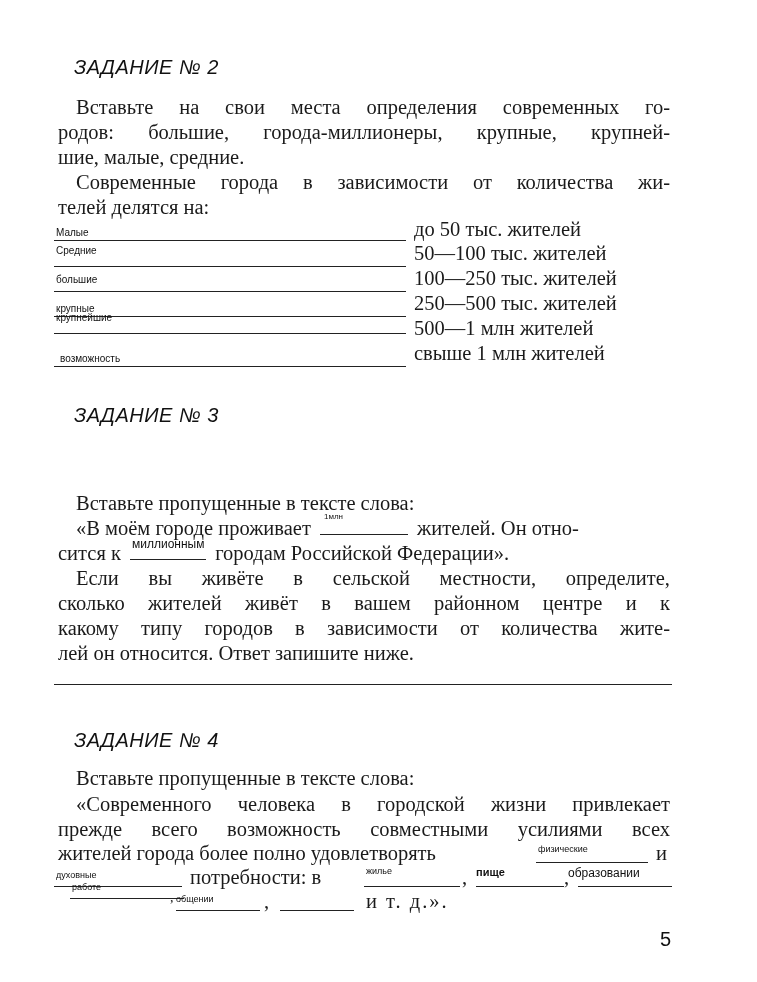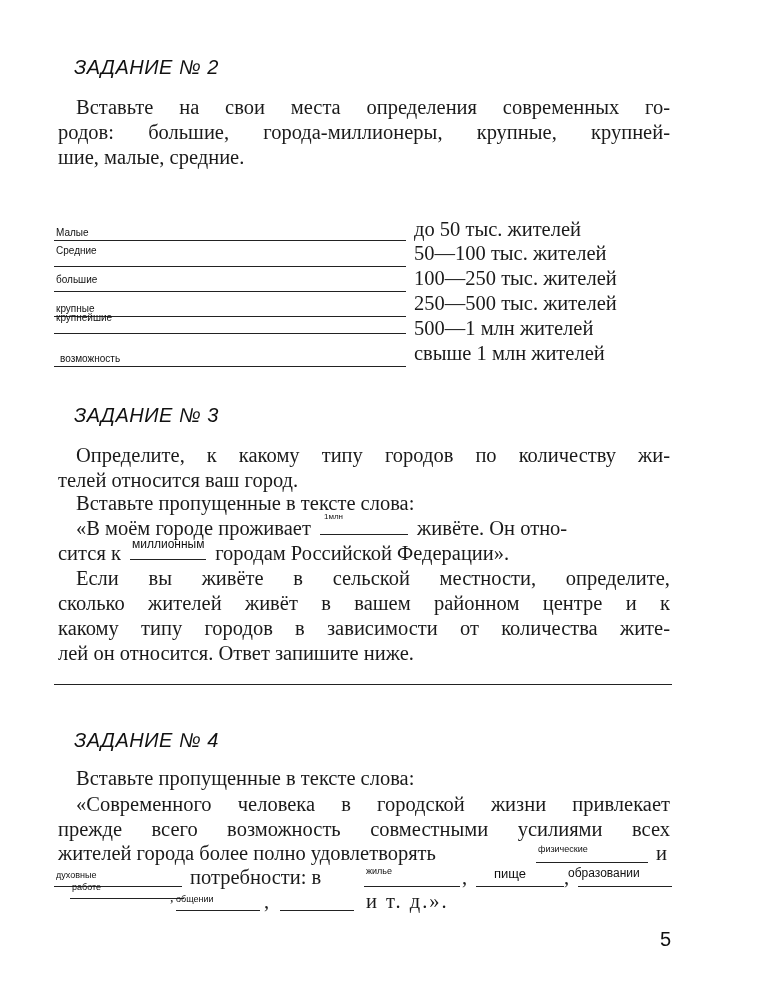--- a/index.html
+++ b/index.html
@@ -43,20 +43,24 @@
 <div class="page">
 
   <div class="heading" style="top:56px;">ЗАДАНИЕ № 2</div>
 
   <div class="para" style="top:95px;">
     <span class="line indent">Вставьте на свои места определения современных го-</span>
     <span class="line">родов: большие, города-миллионеры, крупные, крупней-</span>
     <span class="line last">шие, малые, средние.</span>
   </div>
 
+  <div class="para" style="top:170px;">
+    <span class="line indent">Современные города в зависимости от количества жи-</span>
+    <span class="line last">телей делятся на:</span>
+  </div>
 
   <div class="t2row" style="top:218px;">
     <span class="ans">Малые</span>
   </div>
   <div class="t2range" style="top:218px;">до 50 тыс. жителей</div>
 
   <div class="t2row" style="top:244px;">
     <span class="ans" style="bottom:10px;">Средние</span>
   </div>
   <div class="t2range" style="top:242px;">50—100 тыс. жителей</div>
@@ -76,33 +80,29 @@
   </div>
   <div class="t2range" style="top:317px;">500—1 млн жителей</div>
 
   <div class="t2row" style="top:344px;">
     <span class="ans" style="left:6px;">возможность</span>
   </div>
   <div class="t2range" style="top:342px;">свыше 1 млн жителей</div>
 
   <div class="heading" style="top:404px;">ЗАДАНИЕ № 3</div>
 
-  <div class="para" style="top:443px;">
-    <span class="line indent">Определите, к какому типу городов по количеству жи-</span>
-    <span class="line last">телей относится ваш город.</span>
-  </div>
 
   <div class="abs" style="left:76px; top:492px;">Вставьте пропущенные в тексте слова:</div>
 
   <div class="abs" style="left:76px; top:517px;">
     <span>«В моём городе проживает</span>
     <span class="blank" style="width:88px; margin:0 4px;">
       <span class="ans" style="font-size:8px;">1млн</span>
     </span>
-    <span>живёте. Он отно-</span>
+    <span>жителей. Он отно-</span>
   </div>
 
   <div class="abs" style="left:58px; top:542px;">
     <span>сится к</span>
     <span class="blank" style="width:76px; margin:0 4px;">
       <span class="ans" style="font-size:12px; left:2px;">миллионным</span>
     </span>
     <span>городам Российской Федерации».</span>
   </div>
 
@@ -135,21 +135,21 @@
   <span class="abs blank" style="left:54px; top:870px; width:128px;">
     <span class="ans" style="font-size:9px; left:2px; top:0px;">духовные</span>
   </span>
   <div class="abs" style="left:190px; top:866px;">потребности: в</div>
 
   <span class="abs blank" style="left:364px; top:870px; width:96px;">
     <span class="ans" style="font-size:9px; left:2px; top:-4px;">жилье</span>
   </span>
   <div class="abs" style="left:462px; top:866px;">,</div>
   <span class="abs blank" style="left:476px; top:870px; width:88px;">
-    <span class="ans" style="font-size:13px; left:18px; top:-4px;">пище</span>
+    <span class="ans" style="font-size:11px; left:0; top:-4px;font-weight:bold;">пище</span>
   </span>
   <div class="abs" style="left:564px; top:866px;">,</div>
   <span class="abs blank" style="left:578px; top:870px; width:94px;">
     <span class="ans" style="font-size:12px; left:-10px; top:-4px;">образовании</span>
   </span>
 
   <span class="abs blank" style="left:54px; top:882px; width:114px;margin-left:16px;">
     <span class="ans" style="font-size:9px; left:2px; top:0px;">работе</span>
   </span>
   <div class="abs" style="left:170px; top:890px; font-size:14px;">,</div>

